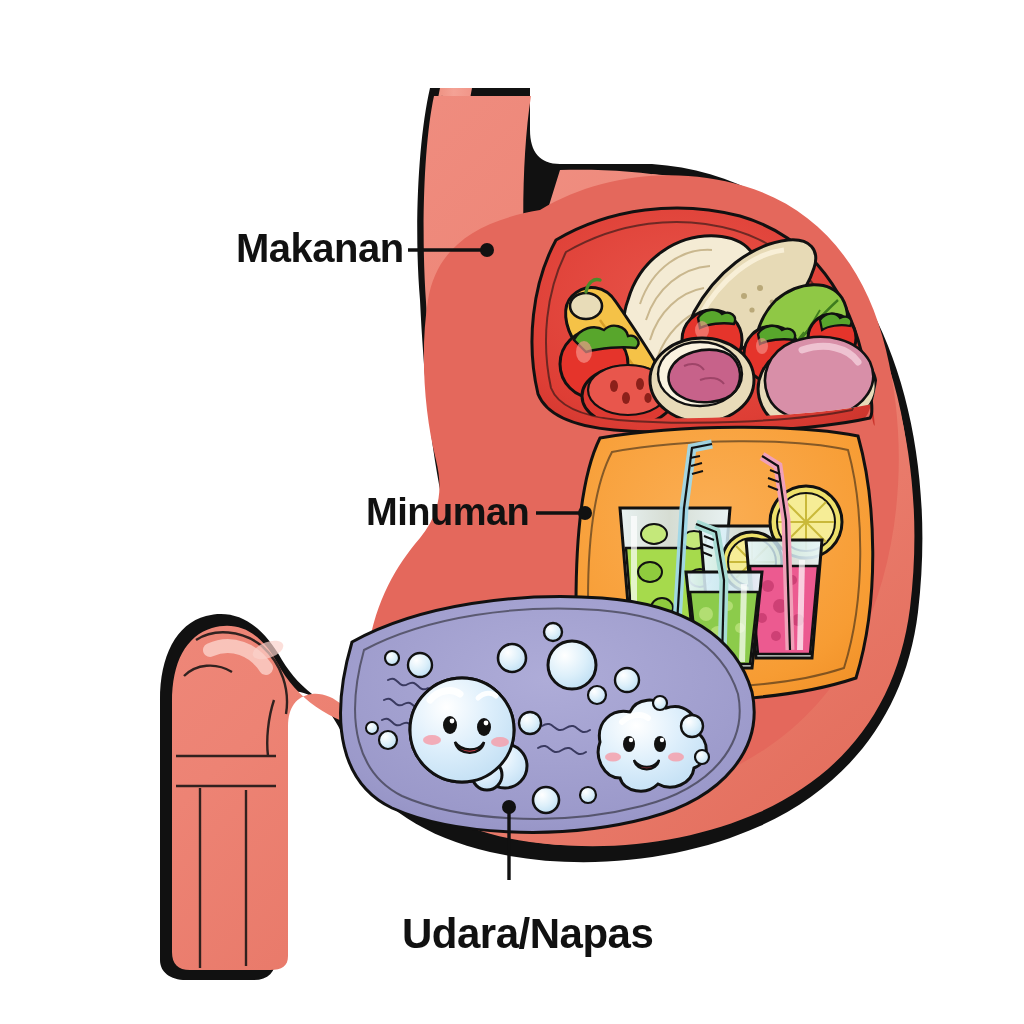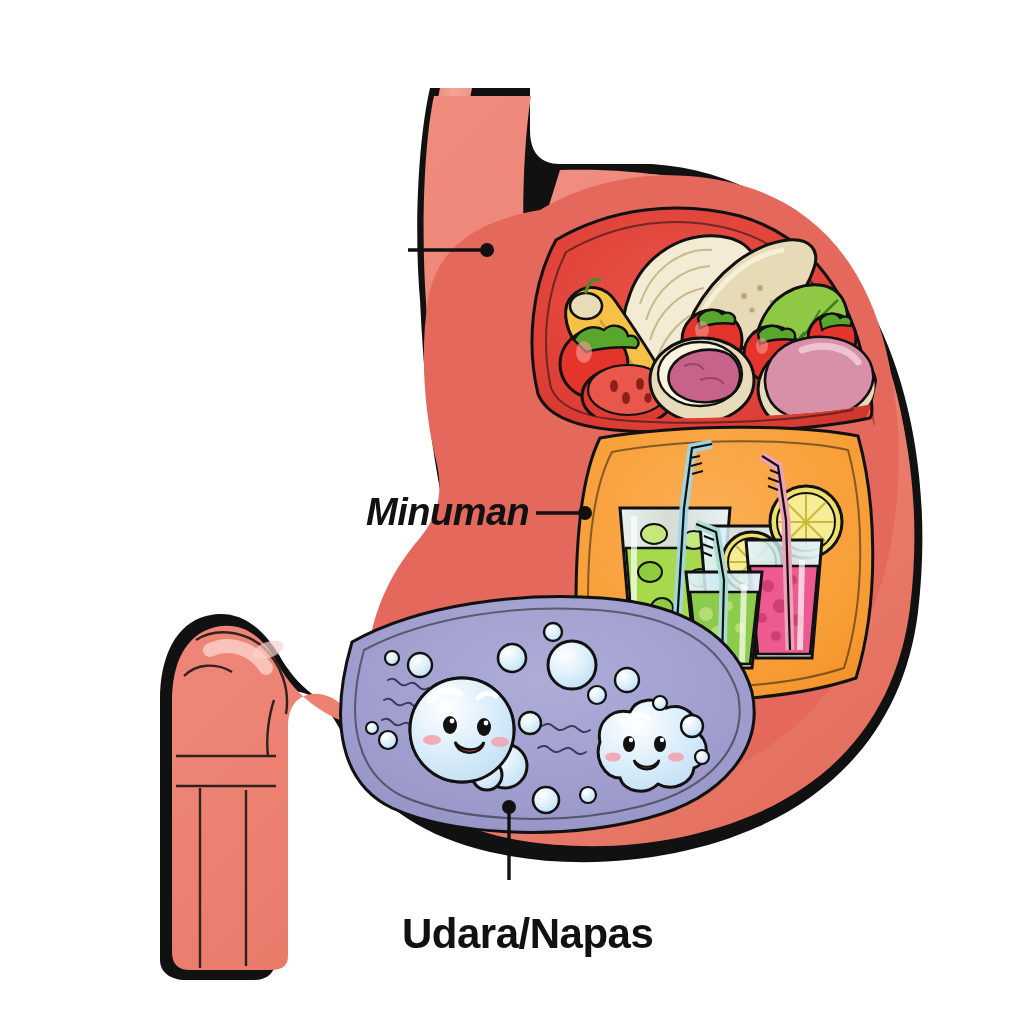--- a/index.html
+++ b/index.html
@@ -38,21 +38,20 @@
   }
   #label-makanan {
     left: 236px;
     top: 228px;
     font-size: 40px;
   }
   #label-minuman {
     left: 366px;
     top: 493px;
     font-size: 38px;
-    font-style: italic;
   }
   #label-udara {
     left: 402px;
     top: 913px;
     font-size: 42px;
   }
 </style>
 </head>
 <body>
 
@@ -521,18 +520,19 @@
         <line x1="536" y1="513" x2="584" y2="513" stroke="#111111" stroke-width="3.4"></line>
         <circle cx="585" cy="513" r="7" fill="#111111"></circle>
       </g>
       <g>
         <line x1="509" y1="807" x2="509" y2="880" stroke="#111111" stroke-width="3.4"></line>
         <circle cx="509" cy="807" r="7" fill="#111111"></circle>
       </g>
     </g>
   </svg>
 
+  <div class="label-text" id="label-makanan">Makanan</div>
 
   <div class="label-text" id="label-minuman">Minuman</div>
 
   <div class="label-text" id="label-udara">Udara/Napas</div>
 
 </div>
 
 </body></html>

